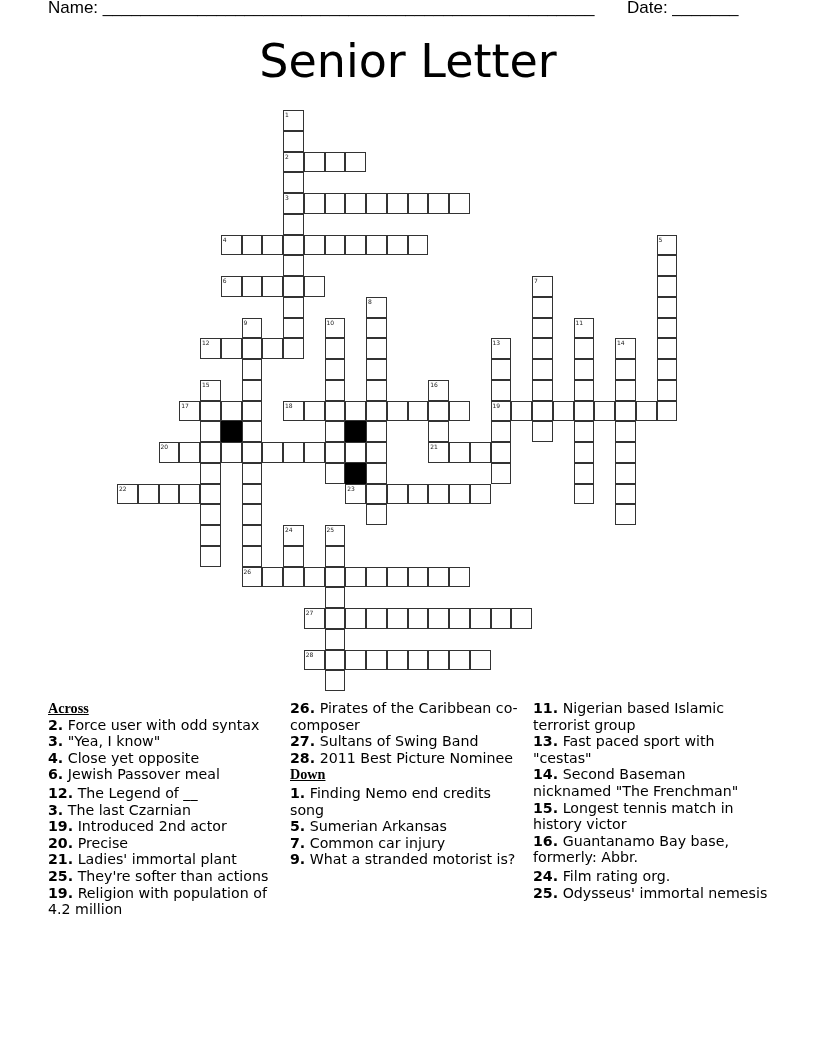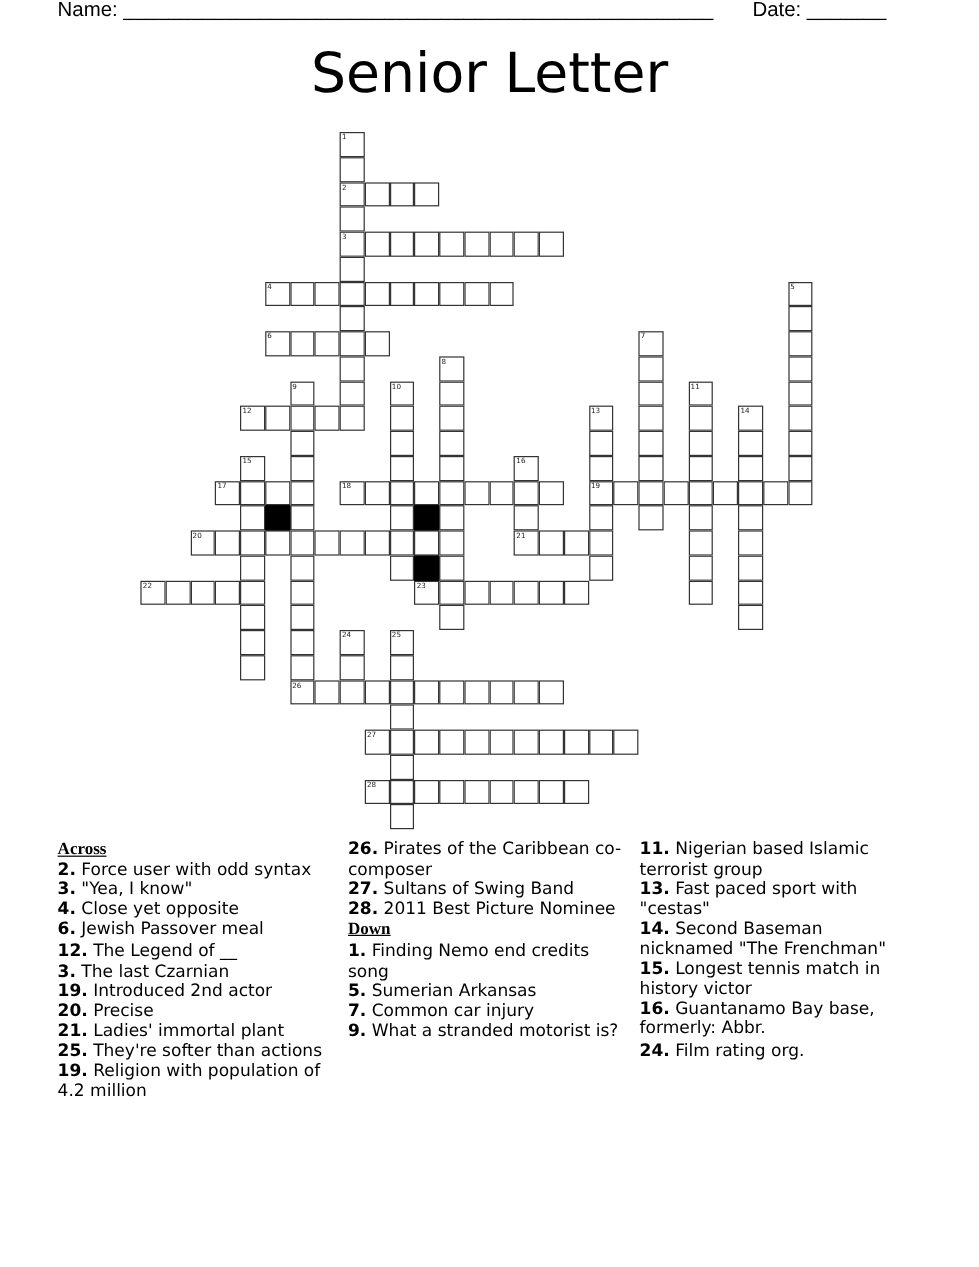--- a/index.html
+++ b/index.html
@@ -310,13 +310,14 @@
   <div class="clue"><b>9.</b><span> What a stranded motorist is?</span></div>
 </div>
 
 <div class="clues col3">
   <div class="clue"><b>11.</b><span> Nigerian based Islamic terrorist group</span></div>
   <div class="clue"><b>13.</b><span> Fast paced sport with "cestas"</span></div>
   <div class="clue"><b>14.</b><span> Second Baseman nicknamed "The Frenchman"</span></div>
   <div class="clue"><b>15.</b><span> Longest tennis match in history victor</span></div>
   <div class="clue"><b>16.</b><span> Guantanamo Bay base, formerly: Abbr.</span></div>
   <div class="clue gap"><b>24.</b><span> Film rating org.</span></div>
+  <div class="clue"><b>25.</b><span> Odysseus' immortal nemesis</span></div>
 </div>
 
 </body></html>

